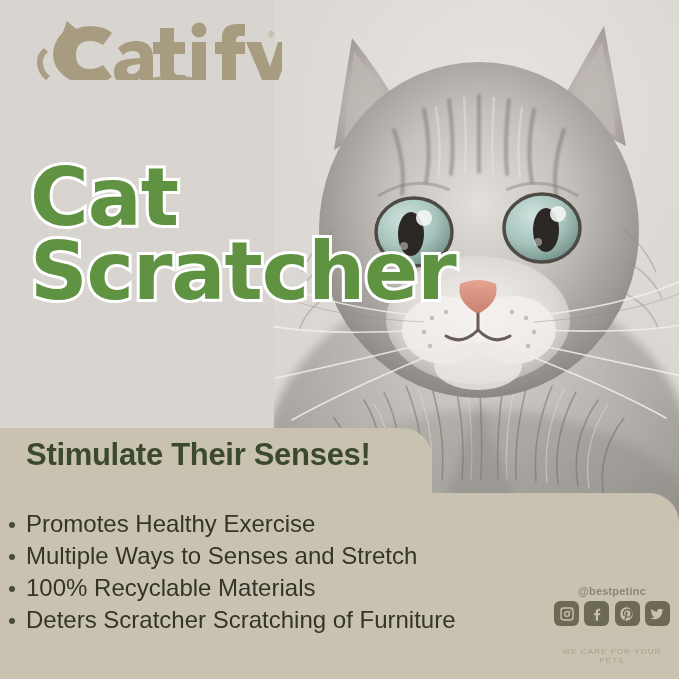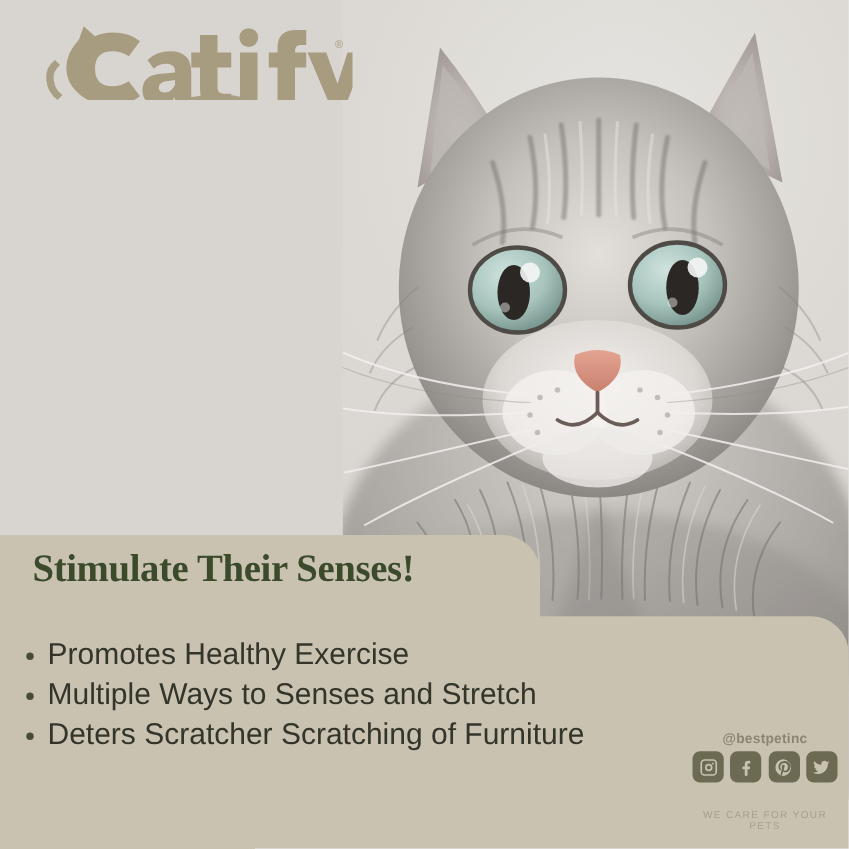--- a/index.html
+++ b/index.html
@@ -59,30 +59,30 @@
   }
   .panel-main{
     position:absolute;left:0;top:493px;
     width:679px;height:186px;
     background:#c9c2b1;
     border-top-right-radius:30px;
   }
 
   .subhead{
     position:absolute;left:26px;top:437px;
-    font-family:Liberation Serif, serif;
+    font-family:Liberation Sans, sans-serif;
     font-weight:bold;
     font-size:31px;
     color:#3b4a2b;
     letter-spacing:-0.3px;
     white-space:nowrap;
   }
 
   .bullets{
-    position:absolute;left:18px;top:508px;
+    position:absolute;left:6px;top:508px;
     width:600px;
     margin:0;padding:0;
     list-style:none;
   }
   .bullets li{
     position:relative;
     padding-left:20px;
     font-family:"Liberation Sans",sans-serif;
     font-size:24px;
     color:#33352a;
@@ -315,29 +315,34 @@
 
         <path d="M224 24 h15 l9 25 l8 -25 h15 l-19 49 q-4 11 -15 11 h-8 V72 h5 q4 0 6 -5 l1 -3 Z"></path>
 
         <path d="M24 62 q18 13 44 10 q26 -3 48 -9 q22 -6 44 -5 q16 1 26 8 l-4 5 q-10 -6 -23 -6 q-20 -1 -41 5 q-23 6 -50 9 q-30 3 -48 -12 Z" opacity="0.95"></path>
         <path d="M24 62 q-8 -6 -9 -16 q-1 -10 7 -16 l4 4 q-6 5 -5 12 q1 8 7 12 Z" opacity="0.95"></path>
       </g>
       <text x="246" y="20" font-family="Liberation Sans, sans-serif" font-size="9" fill="#a79c7f">®</text>
     </svg>
   </div>
 
+  <div class="headline">
+    <span class="ln l1">Cat</span>
+    <span class="ln l2">Scratcher</span>
+  </div>
 
   <div class="panel-top"></div>
   <div class="panel-main"></div>
 
   <div class="subhead">Stimulate Their Senses!</div>
 
   <ul class="bullets">
     <li>Promotes Healthy Exercise</li>
     <li>Multiple Ways to Senses and Stretch</li>
+    <li>100% Recyclable Materials</li>
     <li>Deters Scratcher Scratching of Furniture</li>
   </ul>
 
   <div class="social">
     <div class="handle">@bestpetinc</div>
     <div class="icons">
       <div class="ic">
         <svg viewBox="0 0 24 24">
             <path d="M7 2h10a5 5 0 0 1 5 5v10a5 5 0 0 1-5 5H7a5 5 0 0 1-5-5V7a5 5 0 0 1 5-5Zm0 2a3 3 0 0 0-3 3v10a3 3 0 0 0 3 3h10a3 3 0 0 0 3-3V7a3 3 0 0 0-3-3H7Zm5 3.5A4.5 4.5 0 1 1 7.5 12 4.5 4.5 0 0 1 12 7.5Zm0 2A2.5 2.5 0 1 0 14.5 12 2.5 2.5 0 0 0 12 9.5Zm4.9-3.1a1.05 1.05 0 1 1-1.05 1.05A1.05 1.05 0 0 1 16.9 6.4Z"></path>
           </svg>

